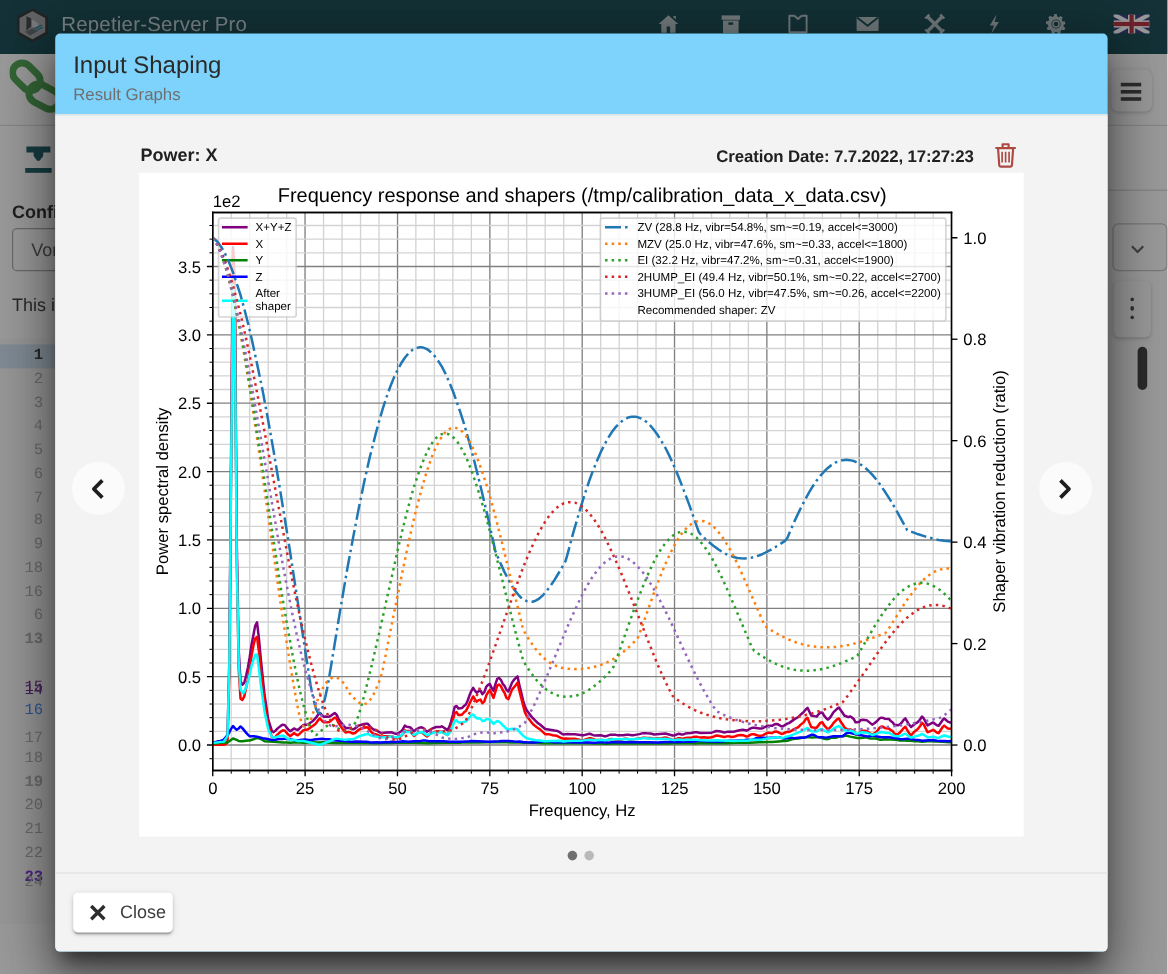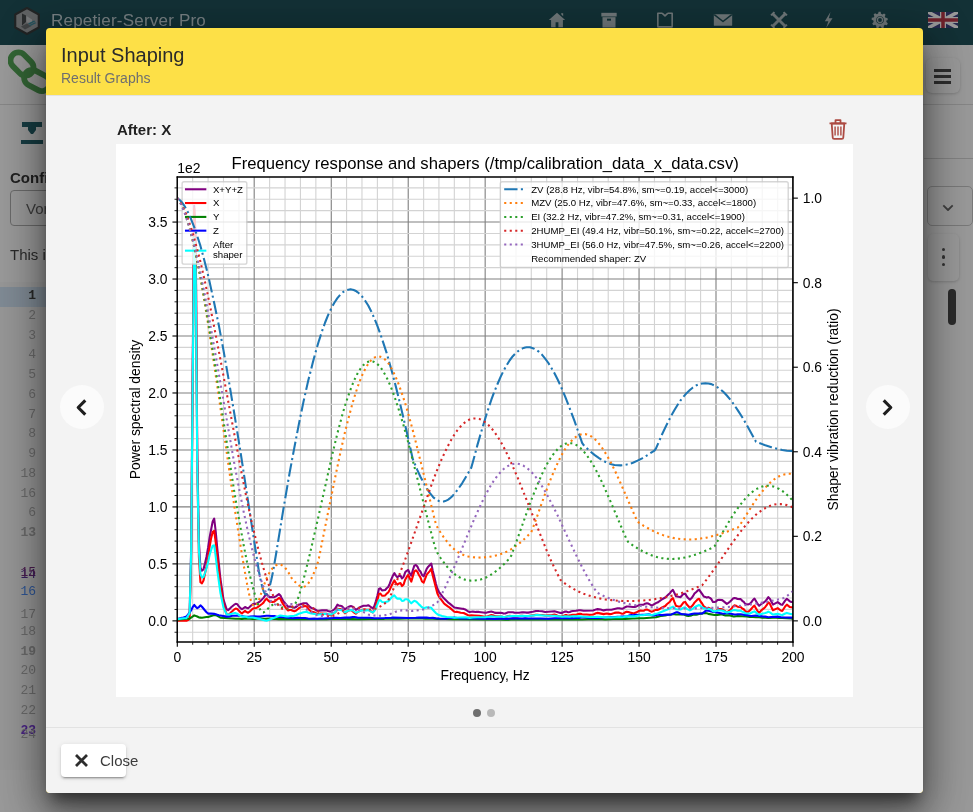--- a/index.html
+++ b/index.html
@@ -8,34 +8,34 @@
 .hicon{top:10px;width:20px;height:20px;color:#b4c2c6}
 #leftbg .dvd{left:0;width:973px;height:1px;background:#dcdcdc}
 #conftitle{left:10px;top:169px;font-size:15px;font-weight:bold;color:#222}
 #selbox{left:10px;top:190px;width:80px;height:36px;border:1px solid #a9a9a9;border-radius:4px;background:#fff}
 #seltext{left:26px;top:200px;font-size:15px;color:#555}
 #thisis{left:10px;top:246px;font-size:15px;color:#333}
 #gutter{left:0px;top:282px;width:47px;height:488px;background:#fafafa}
 #hlrow{left:0px;top:287px;width:47px;height:19.5px;background:#cfe3f5}
 .lnum{position:absolute;width:30px;text-align:right;font-size:13px;font-family:"Liberation Mono",monospace;color:#a9a9a9;left:6px}
 #overlay{left:0;top:0;width:973px;height:812px;background:rgba(33,33,33,.46)}
-#modal{left:46px;top:28px;width:877px;height:765px;background:#fde047;border-radius:4px;
+#modal{left:46px;top:28px;width:877px;height:765px;background:#7dd3fc;border-radius:4px;
  box-shadow:0 12px 14px -6px rgba(0,0,0,.5),0 24px 38px 3px rgba(0,0,0,.3),0 9px 46px 8px rgba(0,0,0,.24)}
 #mtitle{left:15px;top:16px;font-size:20px;font-weight:500;color:#2a2a2a}
 #msub{left:15px;top:42px;font-size:14px;color:#6f6f6f}
 #mdvd1{left:0;top:67px;width:877px;height:1px;background:#e2e2e2}
 #mbody{left:0;top:68px;width:877px;height:697px;background:#f3f3f3;border-radius:0 0 4px 4px}
 #axisx{left:71px;top:93px;font-size:15px;font-weight:bold;color:#212121}
 #credate{right:111.5px;top:94px;font-size:14px;font-weight:bold;color:#212121;letter-spacing:-.1px}
 #chartbox{left:70px;top:116px;width:737px;height:553px;background:#fff}
 .navbtn{width:44px;height:44px;border-radius:50%;background:#fbfbfb}
 #dot1{left:427px;top:681px;width:8px;height:8px;border-radius:50%;background:#6f6f6f}
 #dot2{left:441px;top:681px;width:8px;height:8px;border-radius:50%;background:#b9b9b9}
 #mdvd2{left:0;top:699px;width:877px;height:1px;background:#e2e2e2}
-#closebtn{left:15px;top:716px;width:65px;height:33px;background:#fff;border-radius:4px;
+#closebtn{left:15px;top:716px;width:83px;height:33px;background:#fff;border-radius:4px;
  box-shadow:0 3px 1px -2px rgba(0,0,0,.2),0 2px 2px 0 rgba(0,0,0,.14),0 1px 5px 0 rgba(0,0,0,.12)}
 #closebtn span{position:absolute;left:39px;top:8px;font-size:15px;font-weight:500;color:#3c3c3c}
 </style></head>
 <body>
 <div id="leftbg">
   <div class="abs" id="header"></div>
   <svg class="abs" style="left:14px;top:7px" width="26" height="28" viewBox="0 0 26 28">
     <polygon points="13,1 24.8,7.5 24.8,20.5 13,27 1.2,20.5 1.2,7.5" fill="#96999b" stroke="#232728" stroke-width="2.2"></polygon>
     <path d="M8 6.5 12 8.5 12 15 8 18.5 Z" fill="#33383a"></path>
     <path d="M12.5 9 18 12.5 18 16 12.5 15.5 Z" fill="#c2c6c8"></path>
@@ -135,21 +135,22 @@
   <div class="abs" style="left:941.5px;top:255.4px;width:3.2px;height:3.2px;border-radius:50%;background:#424242"></div>
   <div class="abs" style="left:941.5px;top:262.8px;width:3.2px;height:3.2px;border-radius:50%;background:#424242"></div>
   <div class="abs" style="left:947.5px;top:289px;width:8.5px;height:36px;border-radius:4.5px;background:#343434"></div>
 </div>
 <div class="abs" id="overlay"></div>
 <div class="abs" id="modal">
   <div class="abs" id="mtitle">Input Shaping</div>
   <div class="abs" id="msub">Result Graphs</div>
   <div class="abs" id="mdvd1"></div>
   <div class="abs" id="mbody"></div>
-  <div class="abs" id="axisx">After: X</div>
+  <div class="abs" id="axisx">Power: X</div>
+  <div class="abs" id="credate">Creation Date: 7.7.2022, 17:27:23</div>
   <svg class="abs" style="left:782px;top:89.5px" width="20" height="22" viewBox="0 0 19 22" fill="none" stroke="#ac4a42" stroke-width="1.8">
     <path d="M3.2 5.5h12.6l-1 14a1.5 1.5 0 0 1-1.5 1.4H5.7a1.5 1.5 0 0 1-1.5-1.4z"></path>
     <path d="M1 5.3h17M7 5V2.2h5V5"></path>
     <path d="M6.6 8.5v9M9.5 8.5v9M12.4 8.5v9" stroke-width="1.4"></path>
   </svg>
   <div class="abs" id="chartbox"><svg width="737" height="553" viewBox="0 0 530.64 398.16" version="1.1"> 
         <defs> 
           <style type="text/css">*{stroke-linejoin: round; stroke-linecap: butt}</style> 
         </defs> 
         <g> 

